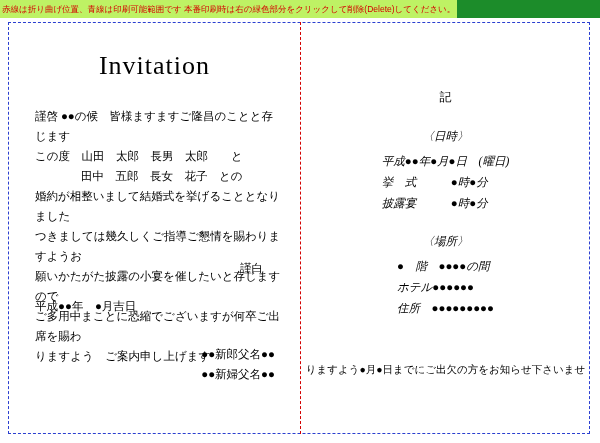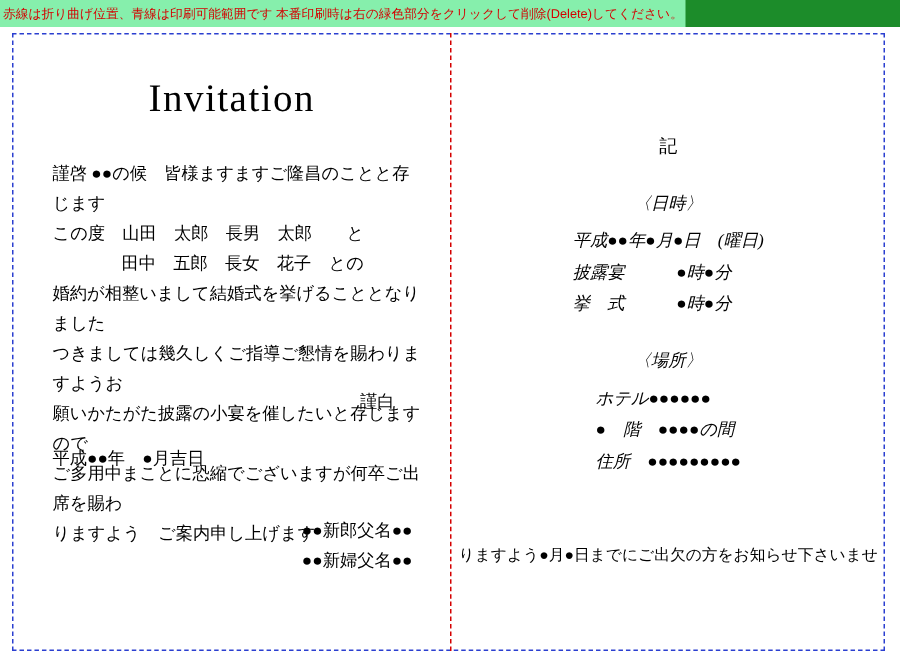--- a/index.html
+++ b/index.html
@@ -20,21 +20,21 @@
     background: #ffffff;
   }
 
   
   .notice-bar {
     position: absolute;
     left: 0;
     top: 0;
     width: 600px;
     height: 18px;
-    background: #86efac;
+    background: #bef264;
     display: flex;
     align-items: stretch;
   }
   .notice-text {
     flex: 0 0 auto;
     font-family: "Liberation Sans", sans-serif;
     font-size: 8.5px;
     line-height: 18px;
     color: #d40000;
     white-space: nowrap;
@@ -214,30 +214,30 @@
     </div>
   </div>
 
   <div class="right-panel">
     <div class="ki">記</div>
 
     <div class="sect sect-datetime">
       <div class="sect-head">〈日時〉</div>
       <div class="sect-rows">
         <div>平成●●年●月●日　(曜日)</div>
+        <div>挙　式　　　●時●分</div>
         <div>披露宴　　　●時●分</div>
-        <div>挙　式　　　●時●分</div>
       </div>
     </div>
 
     <div class="sect sect-place">
       <div class="sect-head">〈場所〉</div>
       <div class="sect-rows">
+        <div>●　階　●●●●の間</div>
         <div>ホテル●●●●●●</div>
-        <div>●　階　●●●●の間</div>
         <div>住所　●●●●●●●●●</div>
       </div>
     </div>
 
     <div class="rsvp">りますよう●月●日までにご出欠の方をお知らせ下さいませ</div>
   </div>
 
 </div>
 
 </body></html>

